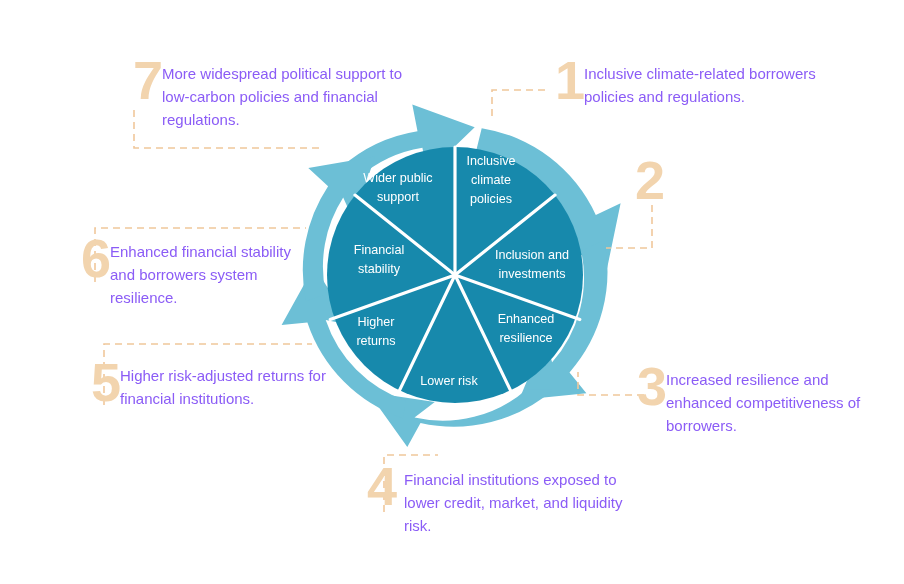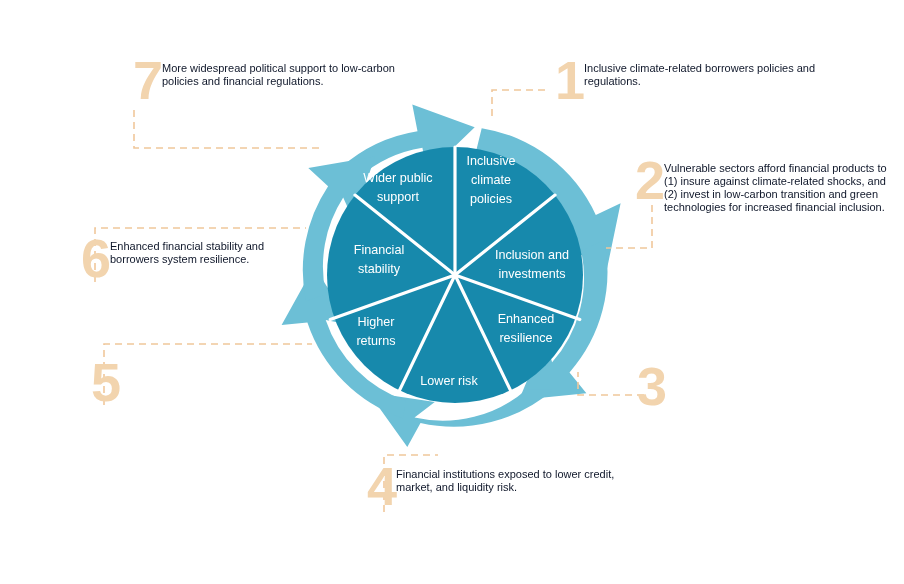--- a/index.html
+++ b/index.html
@@ -14,21 +14,21 @@
 
   
   .callout{position:absolute;display:flex;align-items:flex-start;}
   .callout .num{
     font-family:"Liberation Sans", sans-serif;
     font-size:54px;line-height:44px;font-weight:700;
     color:#f2d4ae;letter-spacing:-1px;
     flex:0 0 auto;
   }
   .callout .txt{
-    font-size:11px;line-height:13px;color:#0f172a;
+    font-size:15px;line-height:23px;color:#8b5cf6;
     padding-top:4px;
   }
   .callout.rightnum{flex-direction:row;}
   .callout.rightnum .num{order:1;text-align:right;}
   .callout.rightnum .txt{order:2;}
 
   
   #c7{left:126px;top:58px;width:300px;}
   #c7 .num{width:36px;}
   #c7 .txt{width:250px;}
@@ -40,21 +40,21 @@
   #c2{left:630px;top:158px;width:270px;}
   #c2 .num{width:34px;}
   #c2 .txt{width:230px;}
 
   #c3{left:628px;top:364px;width:272px;}
   #c3 .num{width:38px;}
   #c3 .txt{width:230px;}
 
   #c4{left:358px;top:464px;width:280px;}
   #c4 .num{width:38px;}
-  #c4 .txt{width:238px;}
+  #c4 .txt{width:238px;margin-left:8px;}
 
   #c5{left:82px;top:360px;width:250px;}
   #c5 .num{width:38px;}
   #c5 .txt{width:210px;}
 
   #c6{left:72px;top:236px;width:240px;}
   #c6 .num{width:38px;}
   #c6 .txt{width:190px;}
 
   
@@ -198,34 +198,35 @@
     <div class="txt">More widespread political support to low-carbon policies and financial regulations.</div>
   </div>
 
   <div class="callout rightnum" id="c1">
     <div class="num">1</div>
     <div class="txt">Inclusive climate-related borrowers policies and regulations.</div>
   </div>
 
   <div class="callout rightnum" id="c2">
     <div class="num">2</div>
-    <div class="txt">Vulnerable sectors afford financial products to (1) insure against climate-related shocks, and (2) invest in low-carbon transition and green technologies for increased financial inclusion.</div>
   </div>
 
   <div class="callout rightnum" id="c3">
     <div class="num">3</div>
+    <div class="txt">Increased resilience and enhanced competitiveness of borrowers.</div>
   </div>
 
   <div class="callout rightnum" id="c4">
     <div class="num">4</div>
     <div class="txt">Financial institutions exposed to lower credit, market, and liquidity risk.</div>
   </div>
 
   <div class="callout rightnum" id="c5">
     <div class="num">5</div>
+    <div class="txt">Higher risk-adjusted returns for financial institutions.</div>
   </div>
 
   <div class="callout rightnum" id="c6">
     <div class="num">6</div>
     <div class="txt">Enhanced financial stability and borrowers system resilience.</div>
   </div>
 
 </div>
 
 </body></html>

